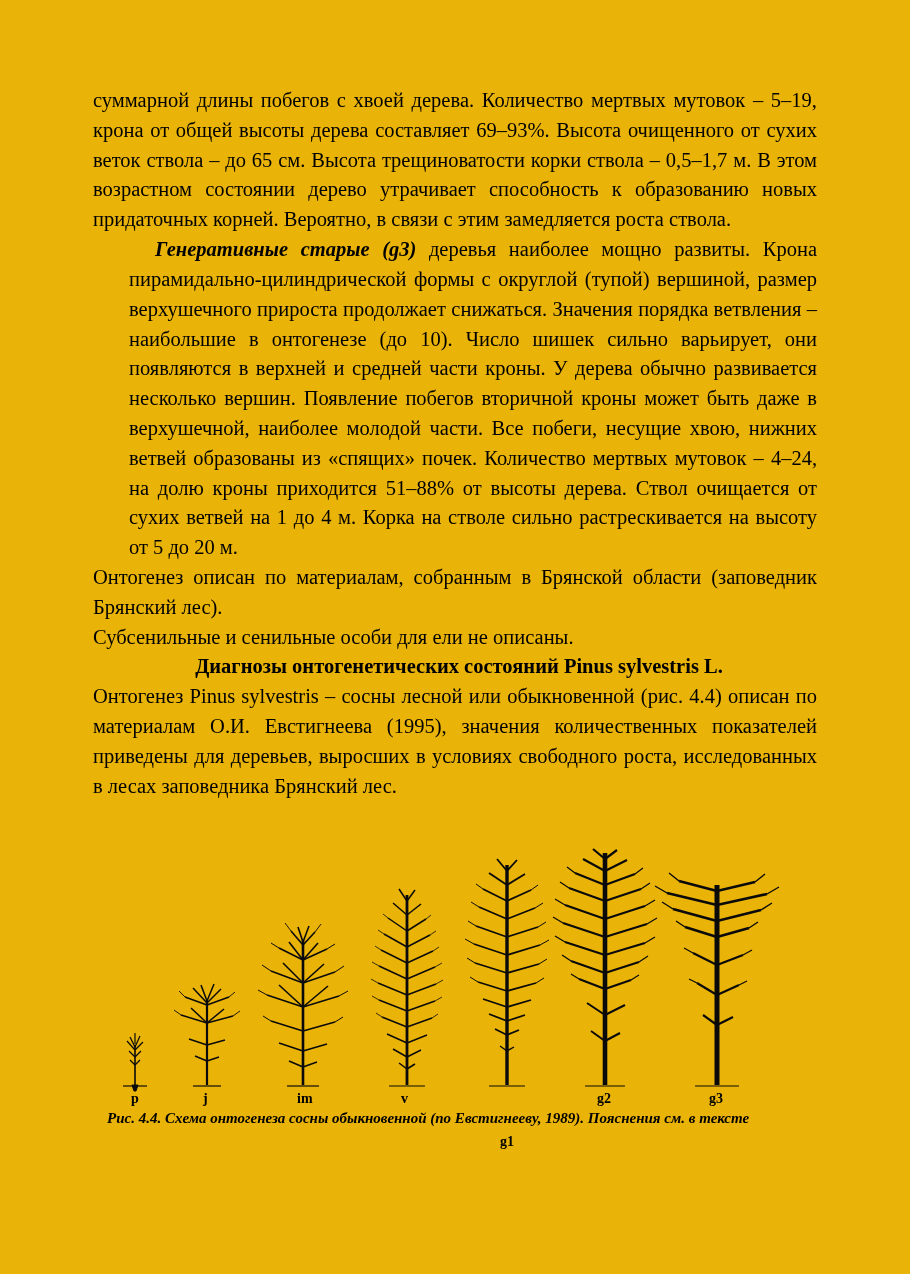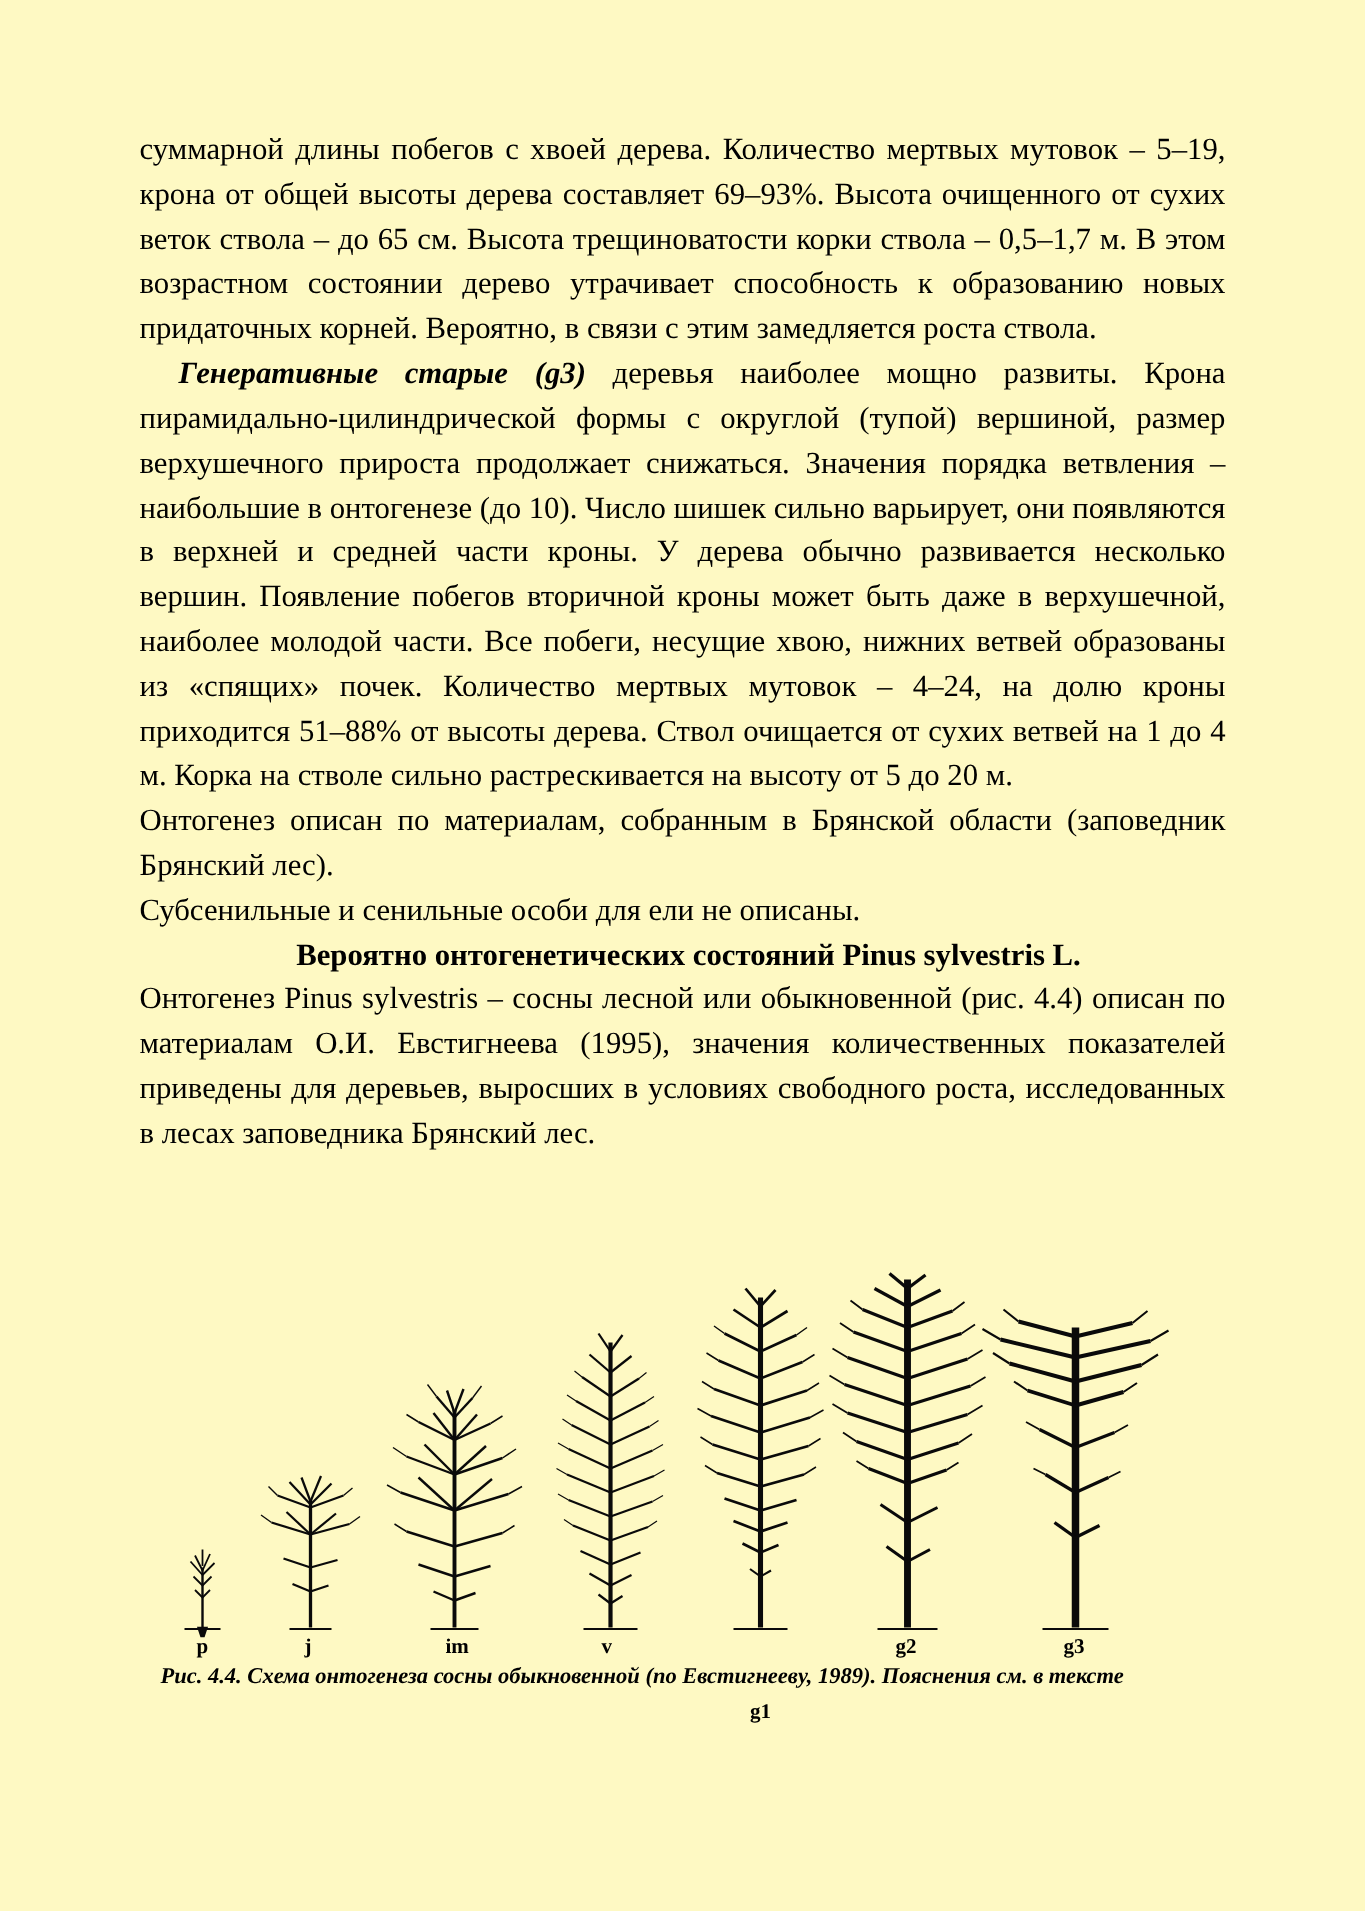--- a/index.html
+++ b/index.html
@@ -13,38 +13,39 @@
     font-family: "Liberation Serif", serif;
     color: #000000;
     position: relative;
     overflow: hidden;
   }
   .page {
     position: absolute;
     left: 0; top: 0;
     width: 910px;
     height: 1274px;
-    background: #fef9c3;
+    background: #eab308;
   }
   .content {
     position: absolute;
     left: 93px;
     top: 86px;
     width: 724px;
   }
   p {
     margin: 0;
     font-size: 20.5px;
     line-height: 1.455;
     text-align: justify;
     text-justify: inter-word;
     hyphens: none;
   }
   p.indent {
     text-indent: 26px;
+    margin-left: 36px;
   }
   .bold-italic {
     font-weight: bold;
     font-style: italic;
   }
   .section-head {
     margin: 0;
     font-size: 20.5px;
     line-height: 1.455;
     text-align: center;
@@ -114,21 +115,21 @@
 
     <p class="indent" style="margin-top:0;">
       <span class="bold-italic">Генеративные старые (g3)</span><span> деревья наиболее мощно развиты. Крона пирамидально-цилиндрической формы с округлой (тупой) вершиной, размер верхушечного прироста продолжает снижаться. Значения порядка ветвления – наибольшие в онтогенезе (до 10). Число шишек сильно варьирует, они появляются в верхней и средней части кроны. У дерева обычно развивается несколько вершин. Появление побегов вторичной кроны может быть даже в верхушечной, наиболее молодой части. Все побеги, несущие хвою, нижних ветвей образованы из «спящих» почек. Количество мертвых мутовок – 4–24, на долю кроны приходится 51–88% от высоты дерева. Ствол очищается от сухих ветвей на 1 до 4 м. Корка на стволе сильно растрескивается на высоту от 5 до 20 м.</span>
     </p>
 
     <p>Онтогенез описан по материалам, собранным в Брянской области (заповедник Брянский лес).</p>
 
     <p>Субсенильные и сенильные особи для ели не описаны.</p>
 
     <p class="section-head">
-      <span>Вероятно онтогенетических состояний </span><span class="sp-it">Pinus sylvestris</span><span> L.</span>
+      <span>Диагнозы онтогенетических состояний </span><span class="sp-it">Pinus sylvestris</span><span> L.</span>
     </p>
 
     <p>Онтогенез Pinus sylvestris – сосны лесной или обыкновенной (рис. 4.4) описан по материалам О.И. Евстигнеева (1995), значения количественных показателей приведены для деревьев, выросших в условиях свободного роста, исследованных в лесах заповедника Брянский лес.</p>
 
   </div>
 
   <div class="figure">
     <svg class="fig-svg" width="724" height="250" viewBox="0 0 724 250" xmlns="http://www.w3.org/2000/svg">
       <g fill="#0a0a0a" stroke="#0a0a0a">
 

